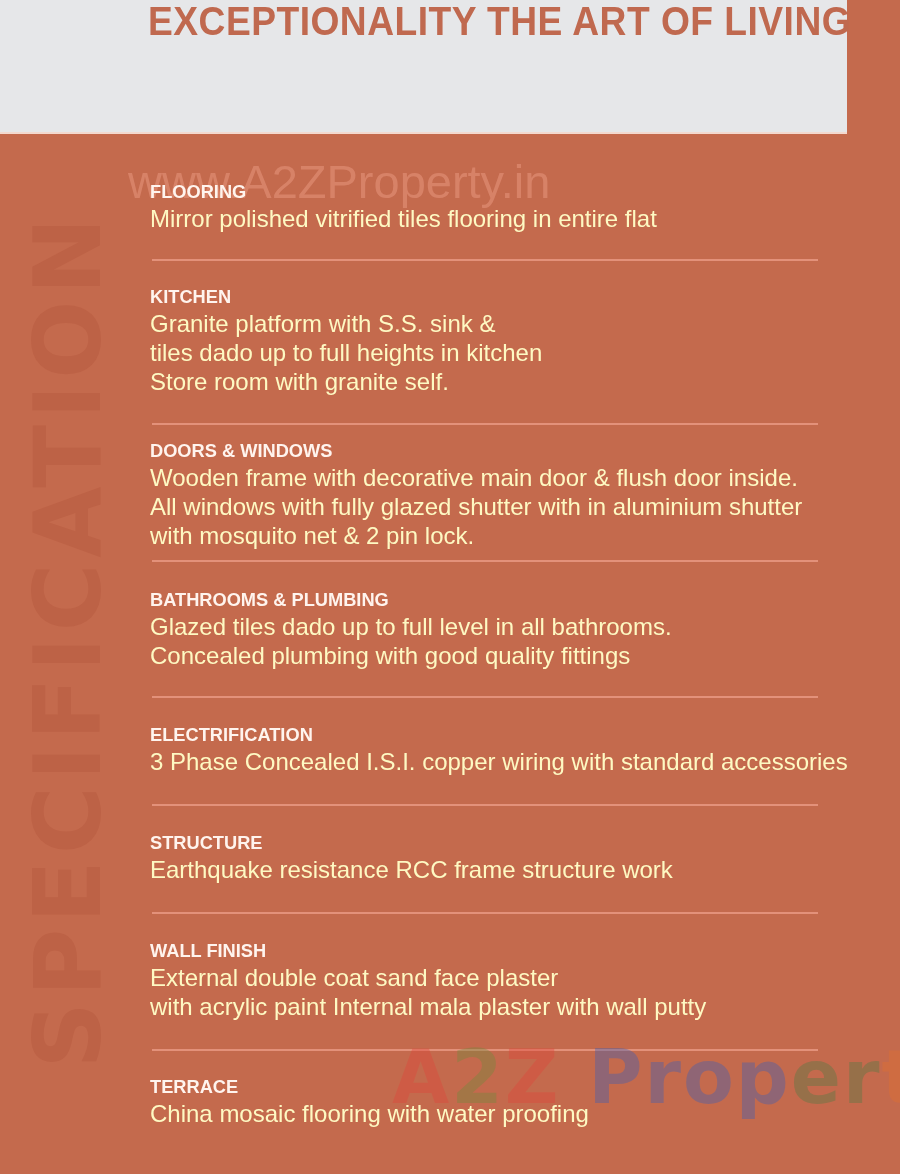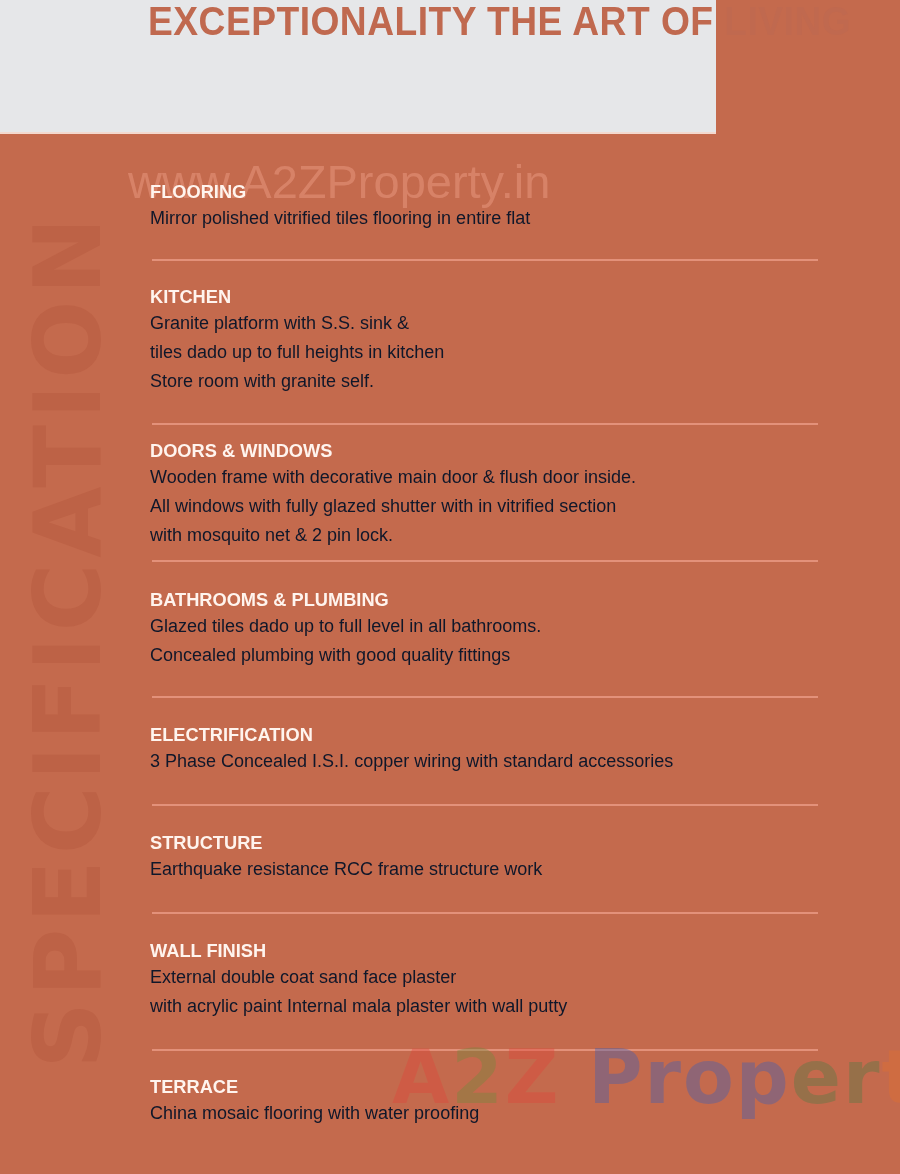--- a/index.html
+++ b/index.html
@@ -3,21 +3,21 @@
   <meta charset="utf-8">
   <style>
     * { margin: 0; padding: 0; box-sizing: border-box; }
     html, body { width: 900px; height: 1174px; overflow: hidden; }
     body {
       position: relative;
       background: #c46a4d;
       font-family: "Liberation Sans", "DejaVu Sans", sans-serif;
     }
     .header-band {
-      position: absolute; left: 0; top: 0; width: 716px; height: 134px;
+      position: absolute; left: 0; top: 0; width: 847px; height: 134px;
       background: #e6e7e9;
       border-bottom: 2px solid #f3d9cf;
       text-align: right;
     }
     .page-title {
       position: absolute; left: 148px; top: 0px; width: 720px;
       font-family: "Liberation Sans Narrow", "Liberation Sans", sans-serif;
       font-weight: bold;
       font-size: 40px;
       line-height: 42px;
@@ -82,23 +82,23 @@
       font-weight: bold;
       font-size: 19px;
       line-height: 24px;
       color: #fff4ee;
       transform: scaleX(0.96);
       transform-origin: left top;
       white-space: nowrap;
     }
     .spec-line {
       font-family: "Liberation Sans", sans-serif;
-      font-size: 18px;
+      font-size: 24px;
       line-height: 29px;
-      color: #0f172a;
+      color: #fef9c3;
       white-space: nowrap;
     }
     .divider {
       position: absolute; left: 152px; width: 666px; height: 2px;
       background: #e3917a;
     }
   </style>
 </head>
 <body>
 
@@ -124,21 +124,21 @@
   <div class="spec-heading">KITCHEN</div>
   <div class="spec-line">Granite platform with S.S. sink &amp;</div>
   <div class="spec-line">tiles dado up to full heights in kitchen</div>
   <div class="spec-line">Store room with granite self.</div>
 </div>
 <div class="divider" style="top:423px;"></div>
 
 <div class="spec" style="top:439px;">
   <div class="spec-heading">DOORS &amp; WINDOWS</div>
   <div class="spec-line">Wooden frame with decorative main door &amp; flush door inside.</div>
-  <div class="spec-line">All windows with fully glazed shutter with in vitrified section</div>
+  <div class="spec-line">All windows with fully glazed shutter with in aluminium shutter</div>
   <div class="spec-line">with mosquito net &amp; 2 pin lock.</div>
 </div>
 <div class="divider" style="top:560px;"></div>
 
 <div class="spec" style="top:588px;">
   <div class="spec-heading">BATHROOMS &amp; PLUMBING</div>
   <div class="spec-line">Glazed tiles dado up to full level in all bathrooms.</div>
   <div class="spec-line">Concealed plumbing with good quality fittings</div>
 </div>
 <div class="divider" style="top:696px;"></div>

